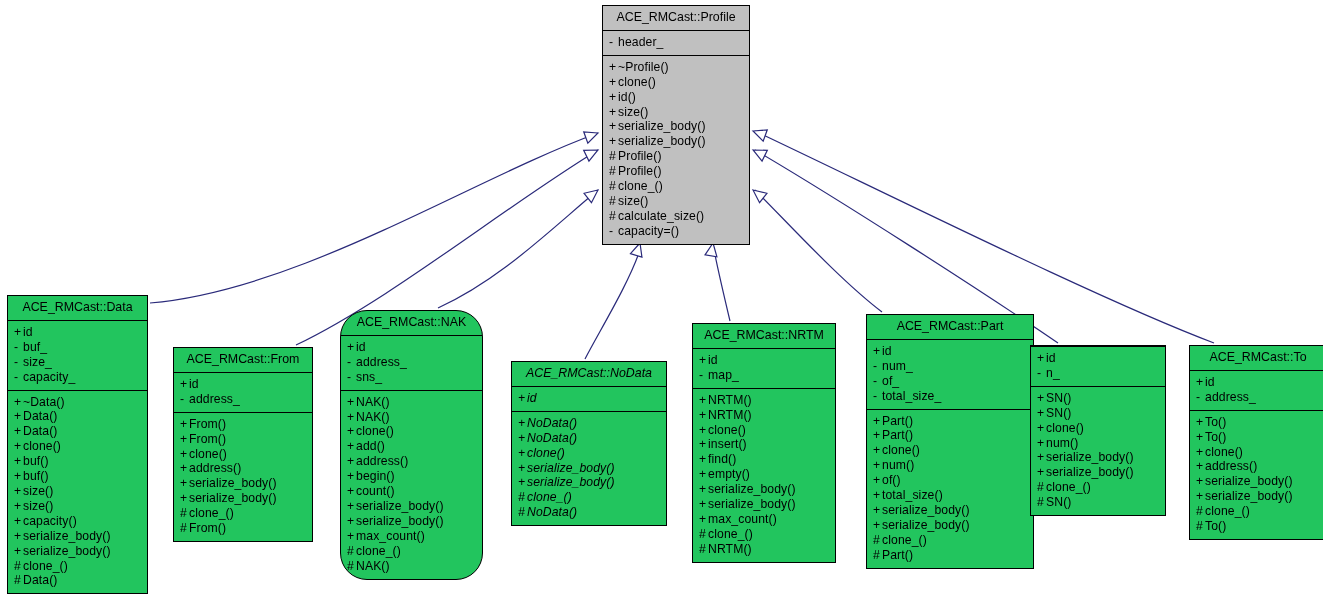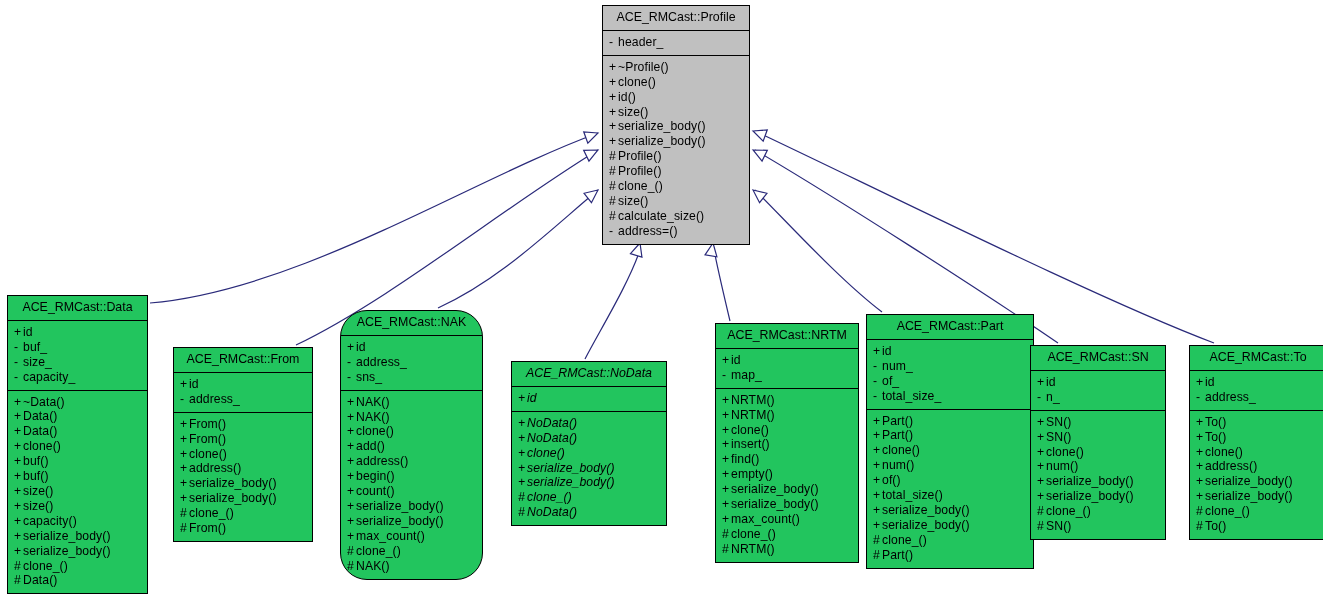--- a/index.html
+++ b/index.html
@@ -112,21 +112,21 @@
         <div class="member"><span class="vis">+</span><span>clone()</span></div>
         <div class="member"><span class="vis">+</span><span>id()</span></div>
         <div class="member"><span class="vis">+</span><span>size()</span></div>
         <div class="member"><span class="vis">+</span><span>serialize_body()</span></div>
         <div class="member"><span class="vis">+</span><span>serialize_body()</span></div>
         <div class="member"><span class="vis">#</span><span>Profile()</span></div>
         <div class="member"><span class="vis">#</span><span>Profile()</span></div>
         <div class="member"><span class="vis">#</span><span>clone_()</span></div>
         <div class="member"><span class="vis">#</span><span>size()</span></div>
         <div class="member"><span class="vis">#</span><span>calculate_size()</span></div>
-        <div class="member"><span class="vis">-</span><span>address=()</span></div>
+        <div class="member"><span class="vis">-</span><span>capacity=()</span></div>
       </div>
     </div>
     <div class="uml-class" style="left: 7px; top: 295px; width: 141px;">
       <div class="class-title">ACE_RMCast::Data</div>
       <div class="class-sep"></div>
       <div class="class-members">
         <div class="member"><span class="vis">+</span><span>id</span></div>
         <div class="member"><span class="vis">-</span><span>buf_</span></div>
         <div class="member"><span class="vis">-</span><span>size_</span></div>
         <div class="member"><span class="vis">-</span><span>capacity_</span></div>
@@ -201,21 +201,21 @@
       <div class="class-members">
         <div class="member"><span class="vis">+</span><span>NoData()</span></div>
         <div class="member"><span class="vis">+</span><span>NoData()</span></div>
         <div class="member"><span class="vis">+</span><span>clone()</span></div>
         <div class="member"><span class="vis">+</span><span>serialize_body()</span></div>
         <div class="member"><span class="vis">+</span><span>serialize_body()</span></div>
         <div class="member"><span class="vis">#</span><span>clone_()</span></div>
         <div class="member"><span class="vis">#</span><span>NoData()</span></div>
       </div>
     </div>
-    <div class="uml-class" style="left: 715px; top: 323px; width: 144px;">
+    <div class="uml-class" style="left: 692px; top: 323px; width: 144px;">
       <div class="class-title">ACE_RMCast::NRTM</div>
       <div class="class-sep"></div>
       <div class="class-members">
         <div class="member"><span class="vis">+</span><span>id</span></div>
         <div class="member"><span class="vis">-</span><span>map_</span></div>
       </div>
       <div class="class-sep"></div>
       <div class="class-members">
         <div class="member"><span class="vis">+</span><span>NRTM()</span></div>
         <div class="member"><span class="vis">+</span><span>NRTM()</span></div>
@@ -247,21 +247,20 @@
         <div class="member"><span class="vis">+</span><span>num()</span></div>
         <div class="member"><span class="vis">+</span><span>of()</span></div>
         <div class="member"><span class="vis">+</span><span>total_size()</span></div>
         <div class="member"><span class="vis">+</span><span>serialize_body()</span></div>
         <div class="member"><span class="vis">+</span><span>serialize_body()</span></div>
         <div class="member"><span class="vis">#</span><span>clone_()</span></div>
         <div class="member"><span class="vis">#</span><span>Part()</span></div>
       </div>
     </div>
     <div class="uml-class" style="left: 1030px; top: 345px; width: 136px;">
-      <div class="class-title">ACE_RMCast::SN</div>
       <div class="class-sep"></div>
       <div class="class-members">
         <div class="member"><span class="vis">+</span><span>id</span></div>
         <div class="member"><span class="vis">-</span><span>n_</span></div>
       </div>
       <div class="class-sep"></div>
       <div class="class-members">
         <div class="member"><span class="vis">+</span><span>SN()</span></div>
         <div class="member"><span class="vis">+</span><span>SN()</span></div>
         <div class="member"><span class="vis">+</span><span>clone()</span></div>

